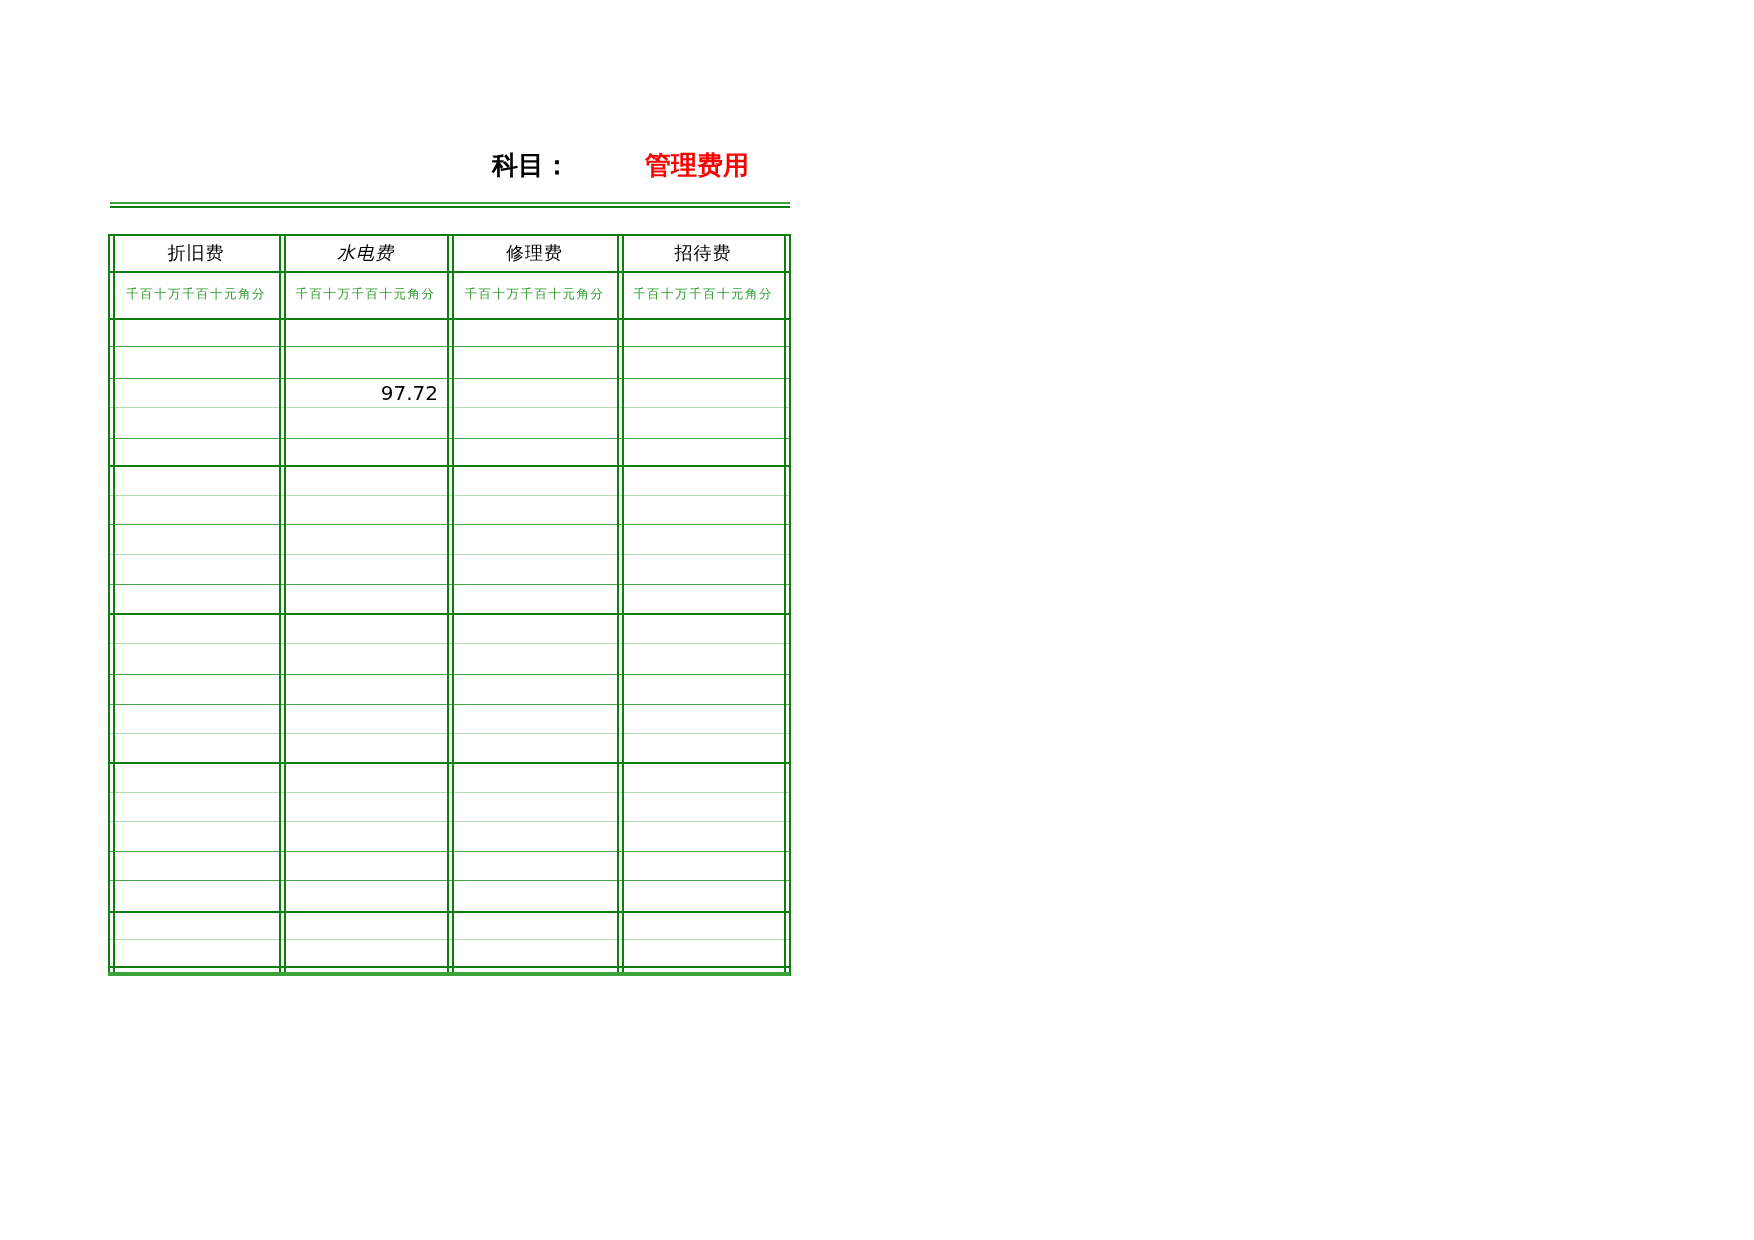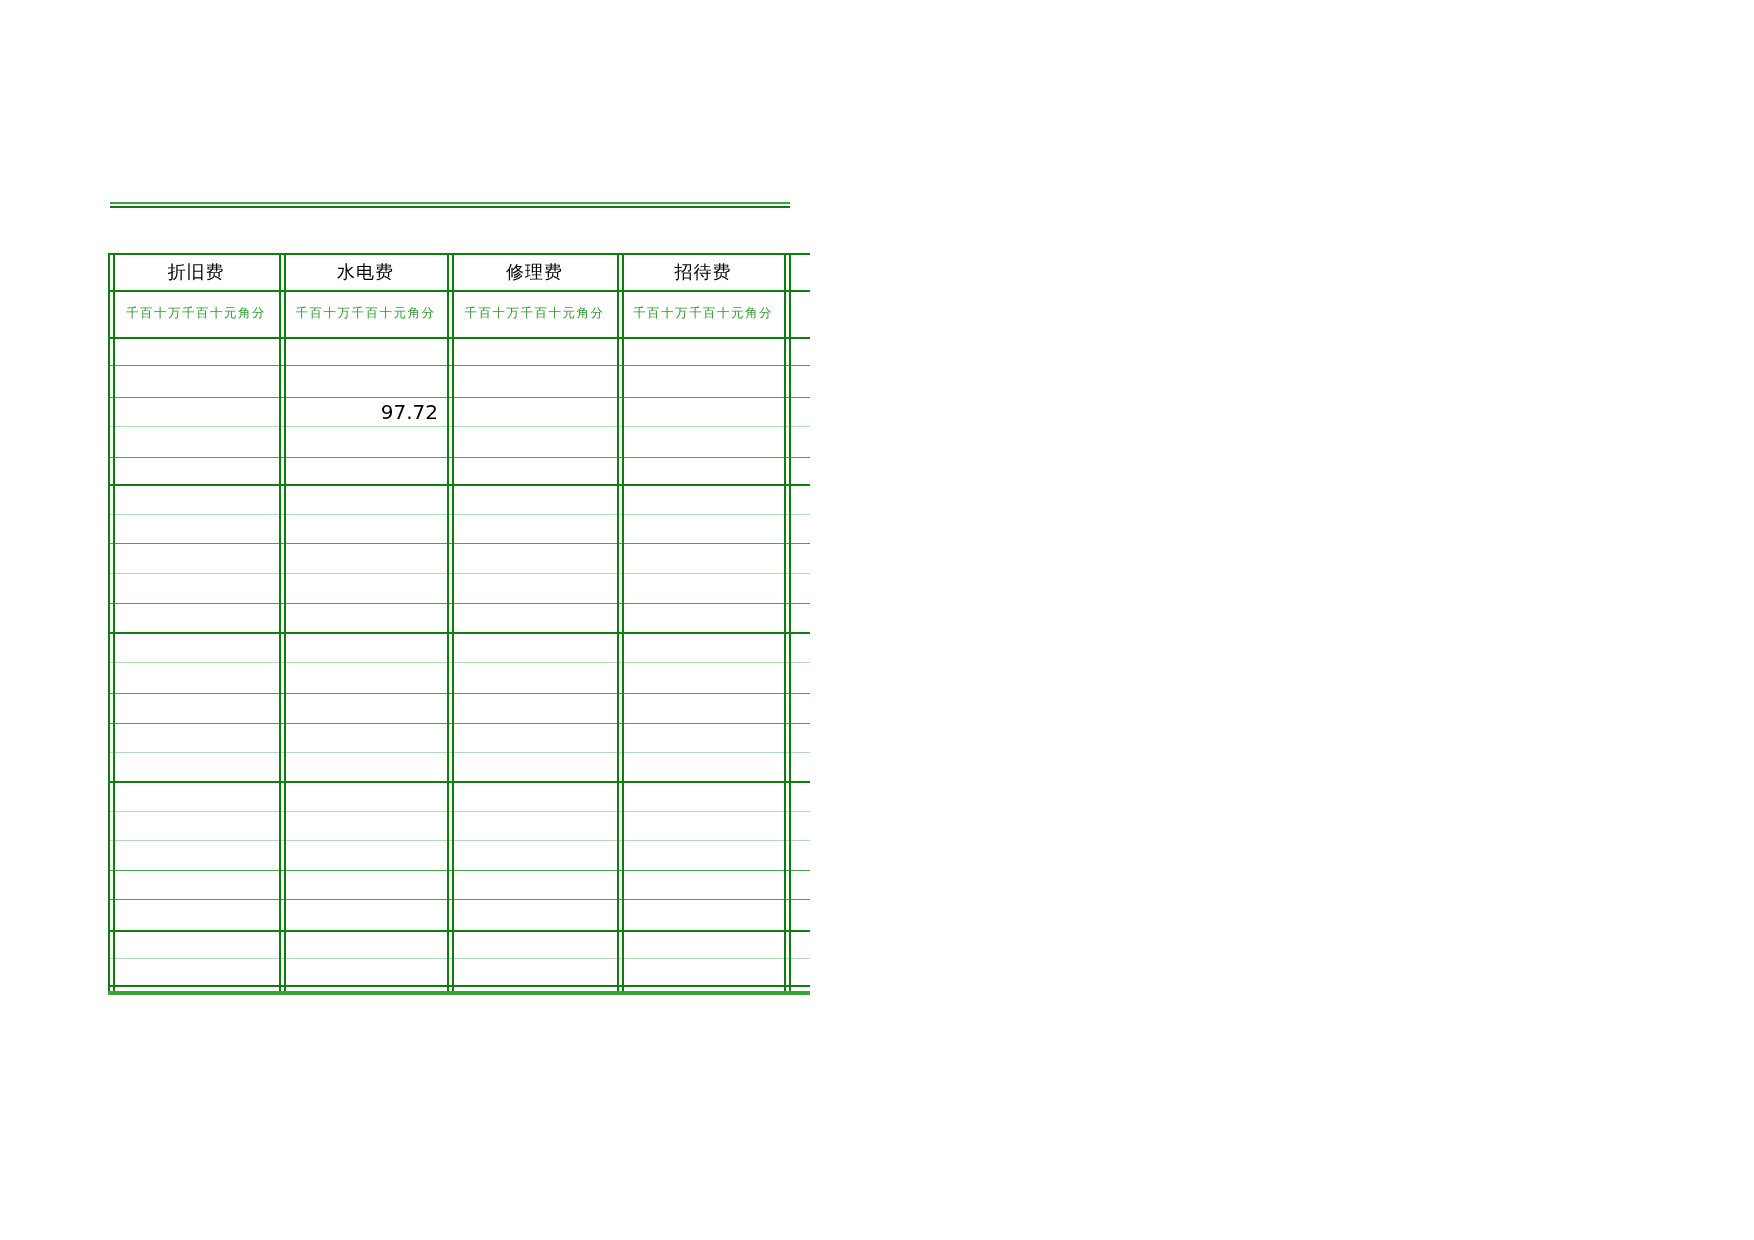--- a/index.html
+++ b/index.html
@@ -18,21 +18,21 @@
   }
   .title-subject{
     position:absolute;left:645px;top:0;
     font-size:26px;font-weight:bold;color:#ff0000;white-space:nowrap;
   }
   
   #top-rule{position:absolute;left:110px;top:202px;width:680px;height:8px;}
   #top-rule .rule-a{position:absolute;top:0;left:0;width:100%;height:2px;background:#3aa33a;}
   #top-rule .rule-b{position:absolute;top:4px;left:0;width:100%;height:2px;background:#0e7e0e;}
   
-  #ledger{position:absolute;left:108px;top:253px;width:682px;height:742px;background:#fff;padding-left:20px;}
+  #ledger{position:absolute;left:108px;top:234px;width:682px;height:742px;background:#fff;}
   
   .col-header{
     position:absolute;top:0;height:37px;
     display:flex;align-items:center;justify-content:center;
     font-size:18px;color:#000;letter-spacing:1px;white-space:nowrap;
   }
   .digit-header{
     position:absolute;top:37px;height:47px;
     display:flex;align-items:center;justify-content:center;
     font-size:12.5px;color:#2f9b2f;letter-spacing:1.5px;white-space:nowrap;
@@ -54,31 +54,35 @@
     font-size:20px;color:#000;
     padding-right:9px;box-sizing:border-box;
     overflow:hidden;white-space:nowrap;
   }
 </style>
 </head>
 <body>
 
 <div id="page">
 
+  <div id="title-row">
+    <span class="title-label">科目：</span>
+    <span class="title-subject">管理费用</span>
+  </div>
 
   <div id="top-rule">
     <div class="rule-a"></div>
     <div class="rule-b"></div>
   </div>
 
   <div id="ledger">
     <div id="hdr-top"></div>
 
     <div class="col-header" style="left:5px;width:166px;">折旧费</div>
-    <div class="col-header" style="left:176px;width:163px;">水电费</div>
+    <div class="col-header" style="left:176px;width:163px;font-style:italic;">水电费</div>
     <div class="col-header" style="left:344px;width:165px;">修理费</div>
     <div class="col-header" style="left:514px;width:162px;">招待费</div>
 
     <div class="digit-header" style="left:5px;width:166px;">千百十万千百十元角分</div>
     <div class="digit-header" style="left:176px;width:163px;">千百十万千百十元角分</div>
     <div class="digit-header" style="left:344px;width:165px;">千百十万千百十元角分</div>
     <div class="digit-header" style="left:514px;width:162px;">千百十万千百十元角分</div>
 
     <div id="cells-layer">
         <div class="cell" style="left: 5px; width: 166px; top: 84px; height: 28px;"></div>

